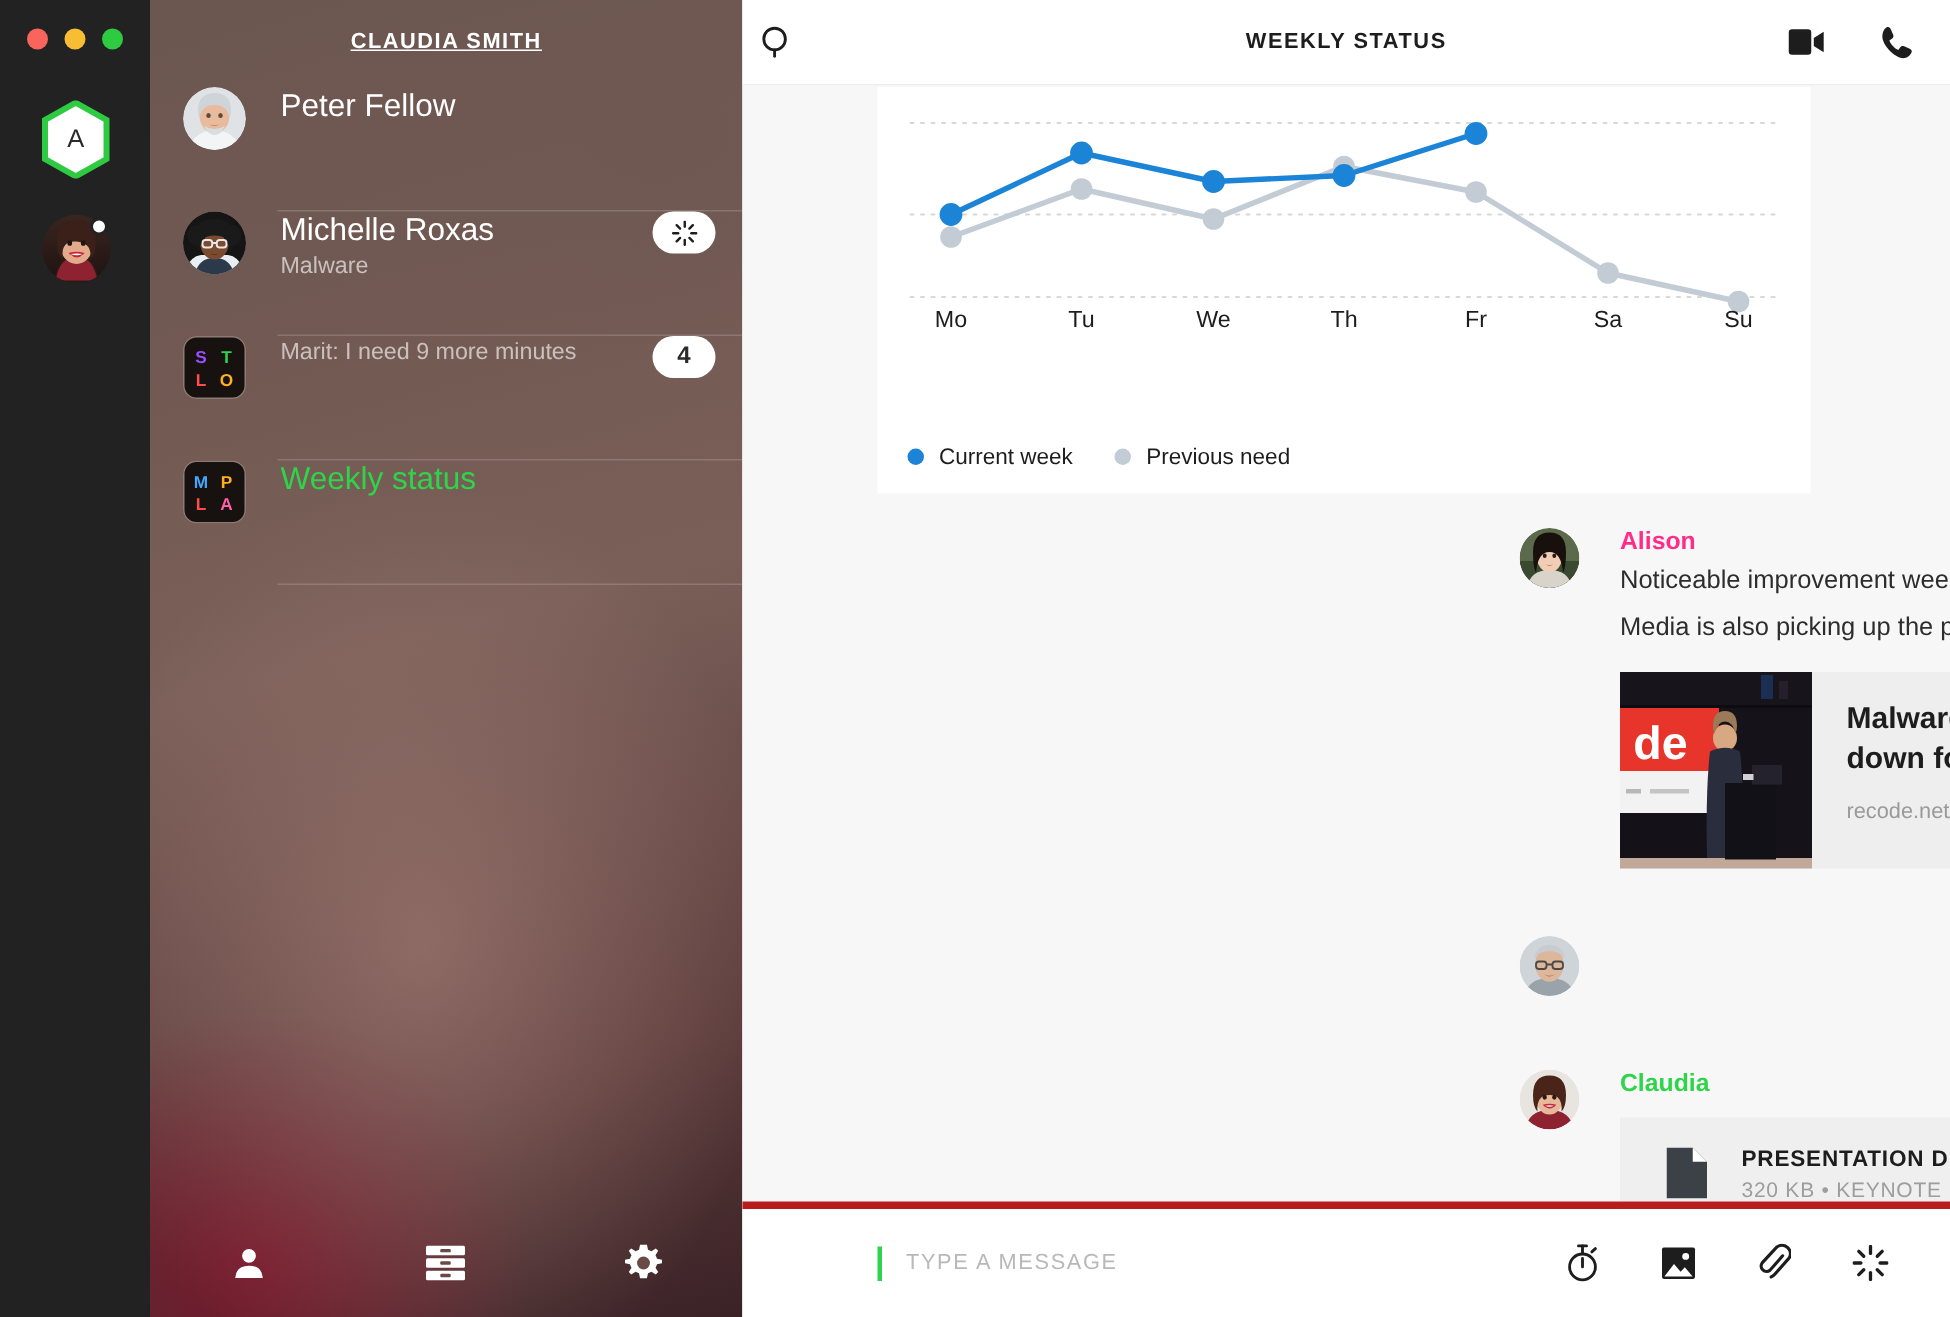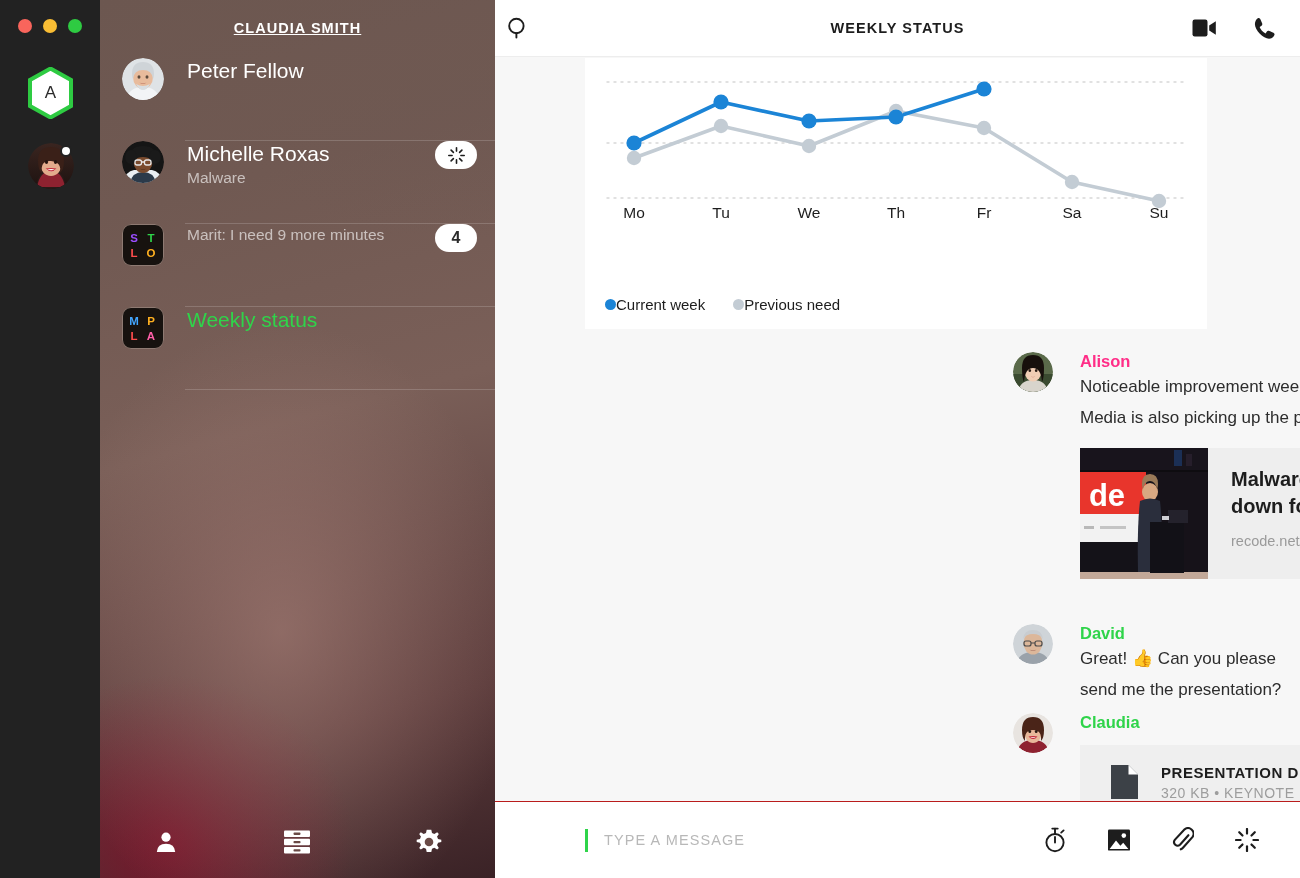--- a/index.html
+++ b/index.html
@@ -123,21 +123,21 @@
   
   .chartcard {
     position: absolute; top: 1px; left: 90px; width: 622px; height: 271px;
     background: #ffffff;
   }
   .chart-svg { position: absolute; top: 0; left: 0; }
   .chart-legend {
     position: absolute; left: 20px; bottom: 16px;
     display: flex; align-items: center; gap: 28px;
   }
-  .leg { display: flex; align-items: center; font-size: 15px; color: #1d1d1d; }
+  .leg { display: flex; align-items: center; gap: 10px; font-size: 15px; color: #1d1d1d; }
   .legdot { width: 11px; height: 11px; border-radius: 50%; }
 
   
   .msg { position: absolute; left: 518px; }
   .msg-av {
     position: absolute; left: 0; top: 0; width: 40px; height: 40px;
     border-radius: 50%; overflow: hidden;
   }
   .msg-av svg { display: block; }
   .msg-body { margin-left: 67px; }
@@ -167,21 +167,21 @@
   .filename {
     font-size: 15px; font-weight: bold; letter-spacing: 0.55px; color: #1d1d1d;
   }
   .filesize {
     font-size: 14px; letter-spacing: 0.5px; color: #9d9d9d; margin-top: 4px;
   }
 
   
   .composer {
     height: 77px; flex: 0 0 77px; background: #ffffff;
-    border-top: 1px solid #b91c1c; display: flex; align-items: center;
+    border-top: 5px solid #b91c1c; display: flex; align-items: center;
     padding-left: 90px; padding-right: 24px; position: relative;
   }
   .caret { width: 3px; height: 23px; background: #2fd44a; flex: 0 0 3px; }
   .msginput {
     flex: 1 1 auto; border: none; outline: none; background: transparent;
     font-family: "Liberation Sans", sans-serif;
     font-size: 14.5px; letter-spacing: 1.1px; color: #1d1d1d;
     padding-left: 16px;
   }
   .msginput::placeholder { color: #b8b8b8; }
@@ -532,24 +532,20 @@
               <path d="M3 40 q3 -12 17 -12 q14 0 17 12 z" fill="#9aa2aa"></path>
               <ellipse cx="20" cy="19" rx="9.5" ry="11.5" fill="#dcb79a"></ellipse>
               <path d="M10 15 q1 -9 10 -9 q9 0 10 9 q-3 -5 -10 -5 q-7 0 -10 5z" fill="#c8ccd0"></path>
               <rect x="11" y="17" width="7" height="5" rx="2" fill="none" stroke="#4a4a4a" stroke-width="1.2"></rect>
               <rect x="22" y="17" width="7" height="5" rx="2" fill="none" stroke="#4a4a4a" stroke-width="1.2"></rect>
               <line x1="18" y1="19" x2="22" y2="19" stroke="#4a4a4a" stroke-width="1.2"></line>
               <path d="M16.5 25.5 q3.5 2 7 0 q-3.5 3 -7 0z" fill="#a06858"></path>
             </g>
           </svg>
         </div>
-        <div class="msg-body">
-          <div class="msg-author" style="color:#2fd44a">David</div>
-          <div class="msg-line">Great! 👍 Can you please send me the presentation?</div>
-        </div>
       </div>
 
       <div class="msg" style="top:656px;">
         <div class="msg-av">
           <svg width="40" height="40" viewBox="0 0 40 40">
             <defs>
                 <clipPath id="cM3">
                   <circle cx="20" cy="20" r="20"></circle>
                 </clipPath>
               </defs>

